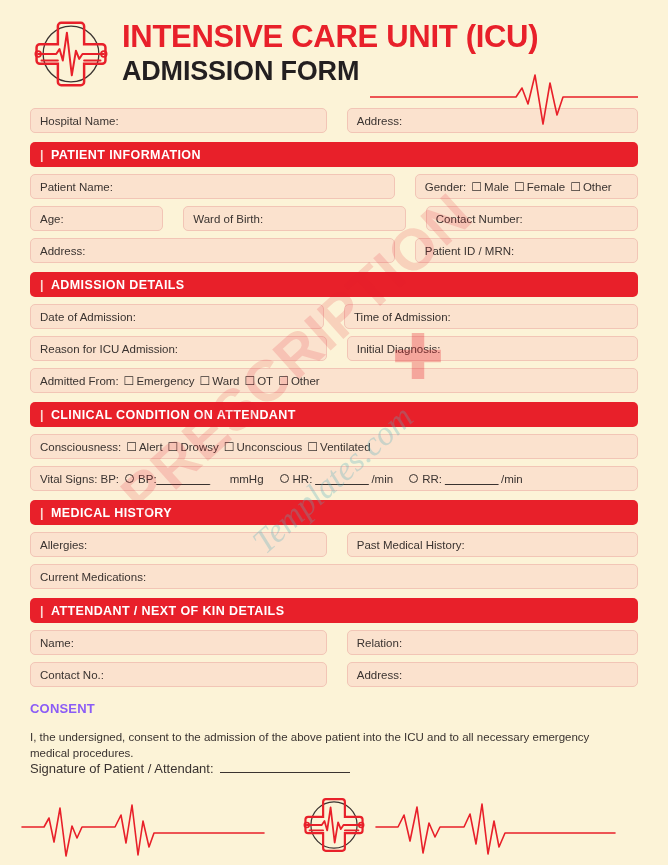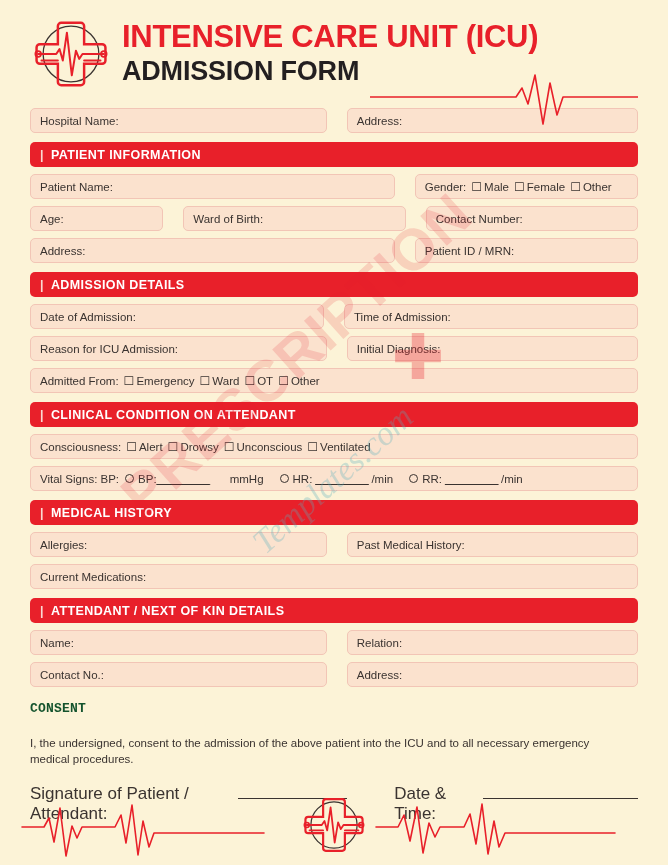--- a/index.html
+++ b/index.html
@@ -139,35 +139,34 @@
     margin: 0 4px 0 6px;
     vertical-align: -1px;
   }
   .uline { letter-spacing: -0.5px; text-decoration: underline; }
 
   
   .consent { margin-top: 14px; }
   .consent-title {
     font-size: 13px;
     font-weight: bold;
-    color: #14532d;
+    color: #8b5cf6;
     letter-spacing: 0.2px;
-    margin-bottom: 20px;
-    font-family: Liberation Mono, monospace;
+    margin-bottom: 14px;
+    font-family: Liberation Sans, sans-serif;
   }
   .consent-body {
     font-size: 11.5px;
     color: #3A3330;
     line-height: 1.35;
     max-width: 600px;
   }
   .sign-row {
     display: flex;
-    margin-top: 17px;
-    font-size: 17px;
+    font-size: 13px;
     color: #3A3330;
     align-items: flex-start;
   }
   .sign-item { display: flex; align-items: baseline; }
   .sign-line {
     display: inline-block;
     border-bottom: 1.6px solid #3A3330;
     margin-left: 6px;
   }
   .sign-line.a { width: 130px; }
@@ -342,24 +341,20 @@
   <div class="consent">
     <div class="consent-title">CONSENT</div>
     <div class="consent-body">I, the undersigned, consent to the admission of the above patient into the ICU and to all necessary emergency medical procedures.</div>
 
     <div class="sign-row">
       <div class="sign-item">
         <span>Signature of Patient / Attendant:</span>
         <span class="sign-line a"></span>
       </div>
       <div class="sign-gap"></div>
-      <div class="sign-item">
-        <span>Date &amp; Time:</span>
-        <span class="sign-line b"></span>
-      </div>
     </div>
   </div>
 
   <svg class="footer" viewBox="0 0 668 82" preserveAspectRatio="none">
     <g>
       <path d="M22 44 h22 l5 -9 5 24 6 -34 6 48 6 -30 5 12 5 -11 h33 l6 -12 5 28 6 -38 6 50 5 -34 6 26 5 -14 h110" fill="none" stroke="#E8202A" stroke-width="1.6" stroke-linejoin="round" stroke-linecap="round"></path>
       <path d="M376 44 h22 l6 -12 6 26 7 -34 6 46 6 -30 6 14 5 -10 h24 l6 -13 6 30 6 -40 6 50 6 -33 5 26 6 -14 h110" fill="none" stroke="#E8202A" stroke-width="1.6" stroke-linejoin="round" stroke-linecap="round"></path>
     </g>
     <g transform="translate(300,8) scale(0.68)">
       <circle cx="50" cy="50" r="34" fill="none" stroke="#3A3330" stroke-width="1.8"></circle>

